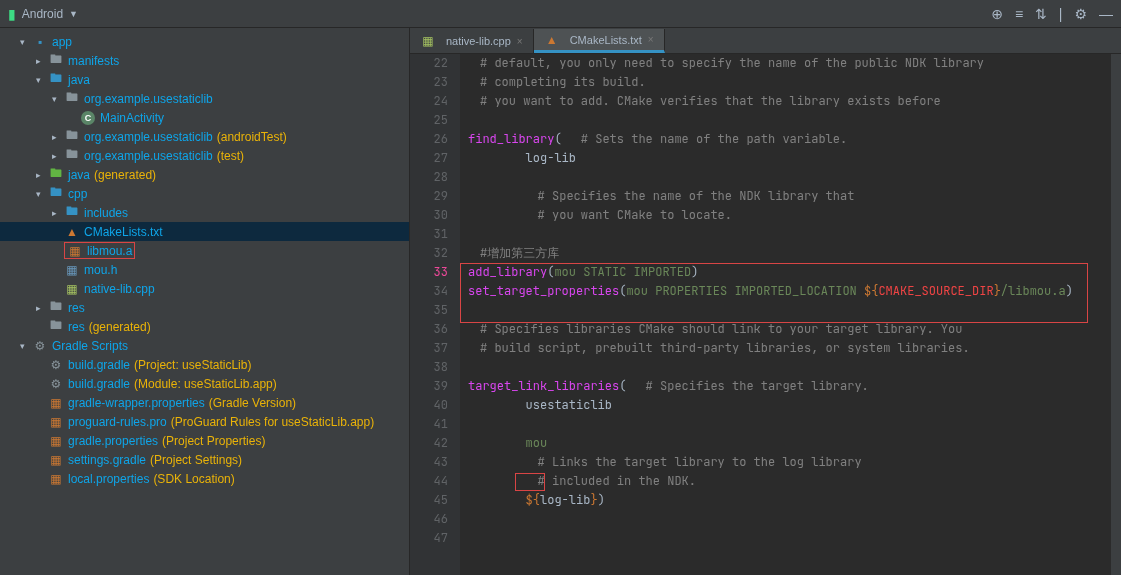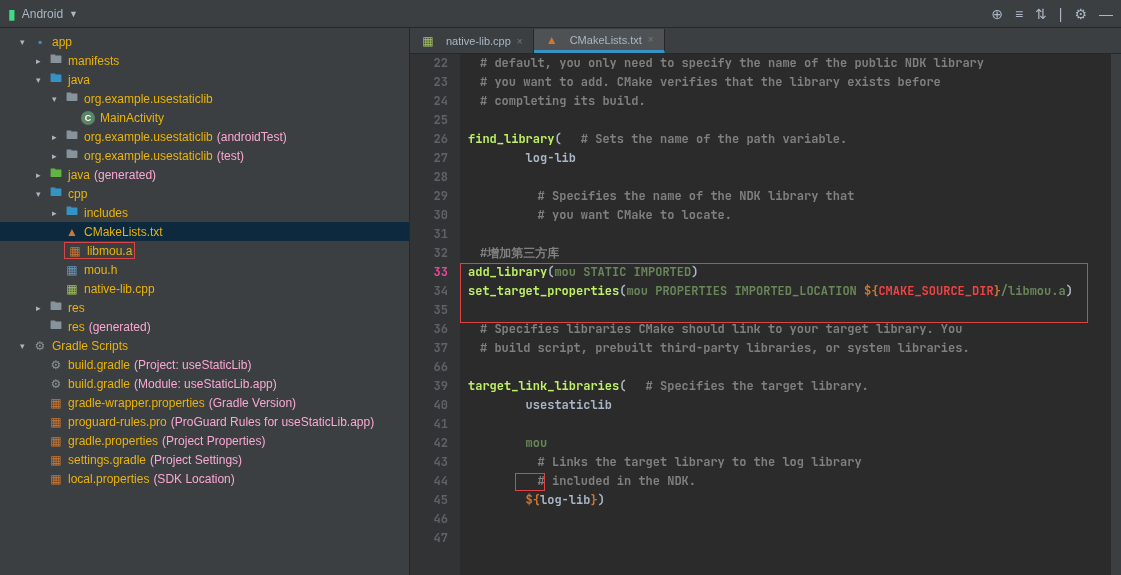--- a/index.html
+++ b/index.html
@@ -76,22 +76,22 @@
   border-radius: 50%;
   width: 14px;
   height: 14px;
   color: #fff;
   font-size: 9px;
   font-weight: bold;
   display: inline-flex;
   align-items: center;
   justify-content: center;
 }
-.tree-label { color: #eab308; }
-.tree-dim { color: #f9a8d4; margin-left: 4px; }
+.tree-label { color: #0ea5e9; }
+.tree-dim { color: #eab308; margin-left: 4px; }
 .indent-1 { padding-left: 20px; }
 .indent-2 { padding-left: 36px; }
 .indent-3 { padding-left: 52px; }
 .indent-4 { padding-left: 68px; }
 .red-box {
   border: 1px solid #d94545;
   display: inline-flex;
   align-items: center;
   padding: 0 2px;
   height: 17px;
@@ -113,37 +113,37 @@
   background: #3c3f41;
   border-right: 1px solid #272727;
   cursor: pointer;
   font-size: 11px;
 }
 .editor-tab.active {
   background: #4e5254;
   border-bottom: 3px solid #3592c4;
 }
 .tab-close { color: #787878; font-size: 10px; cursor: pointer; }
-.code-area { flex: 1; display: flex; overflow: auto; font-family: "JetBrains Mono", Consolas, monospace; font-size: 12px; line-height: 19px; position: relative; font-weight: bold; }
+.code-area { flex: 1; display: flex; overflow: auto; font-family: "JetBrains Mono", Consolas, monospace; font-size: 12px; line-height: 19px; position: relative; }
 .gutter {
   width: 50px;
   background: #313335;
   color: #606366;
   text-align: right;
   padding-right: 12px;
   user-select: none;
 }
 .gutter-line { height: 19px; }
 .gutter-line.current { color: #ec4899; }
 .code { flex: 1; padding-left: 8px; position: relative; }
 .code-line { height: 19px; white-space: pre; }
 .cm-comment { color: #808080; margin-left: 12px; }
 .cm-string { color: #6a8759; }
 .cm-keyword { color: #cc7832; }
-.cm-func { color: #bef264; }
+.cm-func { color: #d946ef; }
 .cm-var { color: #ef4444; }
 .cm-bracket { color: #a9b7c6; }
 .red-highlight-box {
   position: absolute;
   border: 1px solid #d94545;
   pointer-events: none;
 }
 .scroll-track {
   position: absolute;
   right: 0;
@@ -339,37 +339,37 @@
           <div class="gutter-line">28</div>
           <div class="gutter-line">29</div>
           <div class="gutter-line">30</div>
           <div class="gutter-line">31</div>
           <div class="gutter-line">32</div>
           <div class="gutter-line current">33</div>
           <div class="gutter-line">34</div>
           <div class="gutter-line">35</div>
           <div class="gutter-line">36</div>
           <div class="gutter-line">37</div>
-          <div class="gutter-line">66</div>
+          <div class="gutter-line">38</div>
           <div class="gutter-line">39</div>
           <div class="gutter-line">40</div>
           <div class="gutter-line">41</div>
           <div class="gutter-line">42</div>
           <div class="gutter-line">43</div>
           <div class="gutter-line">44</div>
           <div class="gutter-line">45</div>
           <div class="gutter-line">46</div>
           <div class="gutter-line">47</div>
         </div>
       <div class="code" id="code">
         <div class="red-highlight-box" style="left:0;top:209px;width:628px;height:60px"></div>
         <div class="red-highlight-box" style="left:55px;top:419px;width:30px;height:18px"></div>
       <div class="code-line"><span class="cm-comment"># default, you only need to specify the name of the public NDK library</span></div>
+          <div class="code-line"><span class="cm-comment"># completing its build.</span></div>
           <div class="code-line"><span class="cm-comment"># you want to add. CMake verifies that the library exists before</span></div>
-          <div class="code-line"><span class="cm-comment"># completing its build.</span></div>
           <div class="code-line">&nbsp;</div>
           <div class="code-line"><span class="cm-func">find_library</span><span class="cm-bracket">(</span><span> </span><span class="cm-comment"># Sets the name of the path variable.</span></div>
           <div class="code-line"><span>        </span><span>log-lib</span></div>
           <div class="code-line">&nbsp;</div>
           <div class="code-line"><span>        </span><span class="cm-comment"># Specifies the name of the NDK library that</span></div>
           <div class="code-line"><span>        </span><span class="cm-comment"># you want CMake to locate.</span></div>
           <div class="code-line">&nbsp;</div>
           <div class="code-line"><span class="cm-comment">#增加第三方库</span></div>
           <div class="code-line"><span class="cm-func">add_library</span><span class="cm-bracket">(</span><span class="cm-string">mou STATIC IMPORTED</span><span class="cm-bracket">)</span></div>
           <div class="code-line"><span class="cm-func">set_target_properties</span><span class="cm-bracket">(</span><span class="cm-string">mou PROPERTIES IMPORTED_LOCATION </span><span class="cm-keyword">${</span><span class="cm-var">CMAKE_SOURCE_DIR</span><span class="cm-keyword">}</span><span class="cm-string">/libmou.a</span><span class="cm-bracket">)</span></div>

